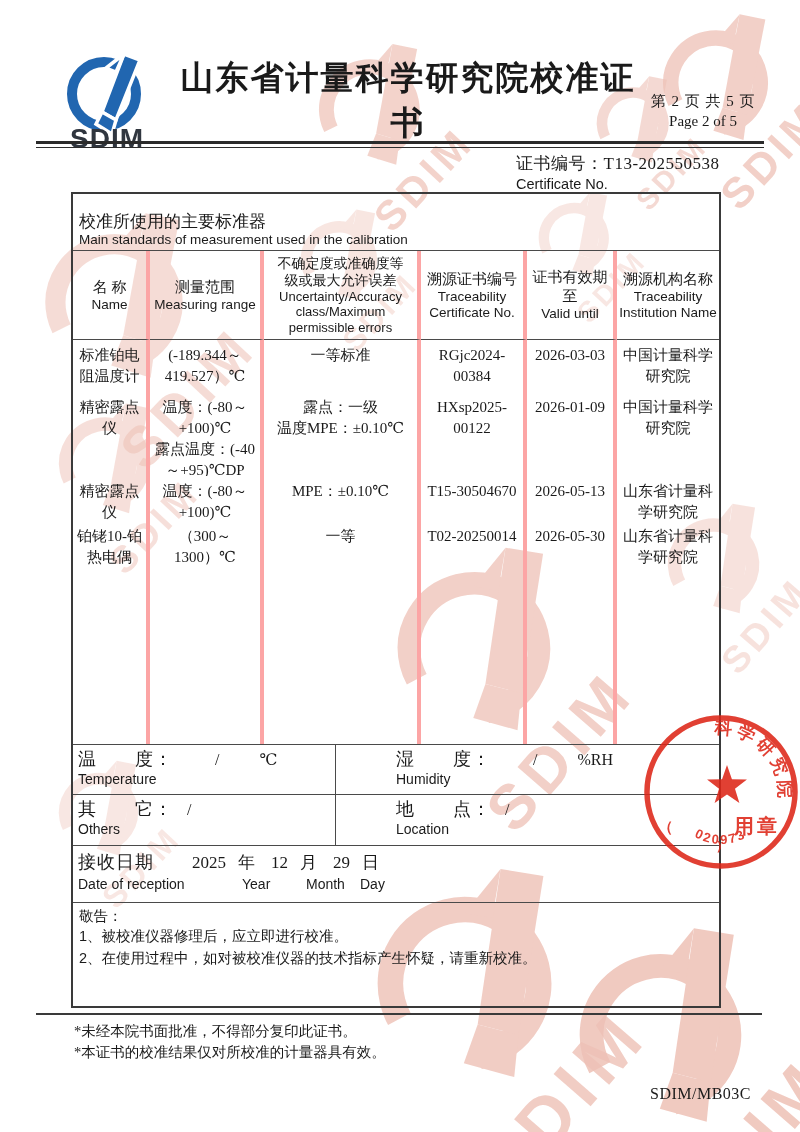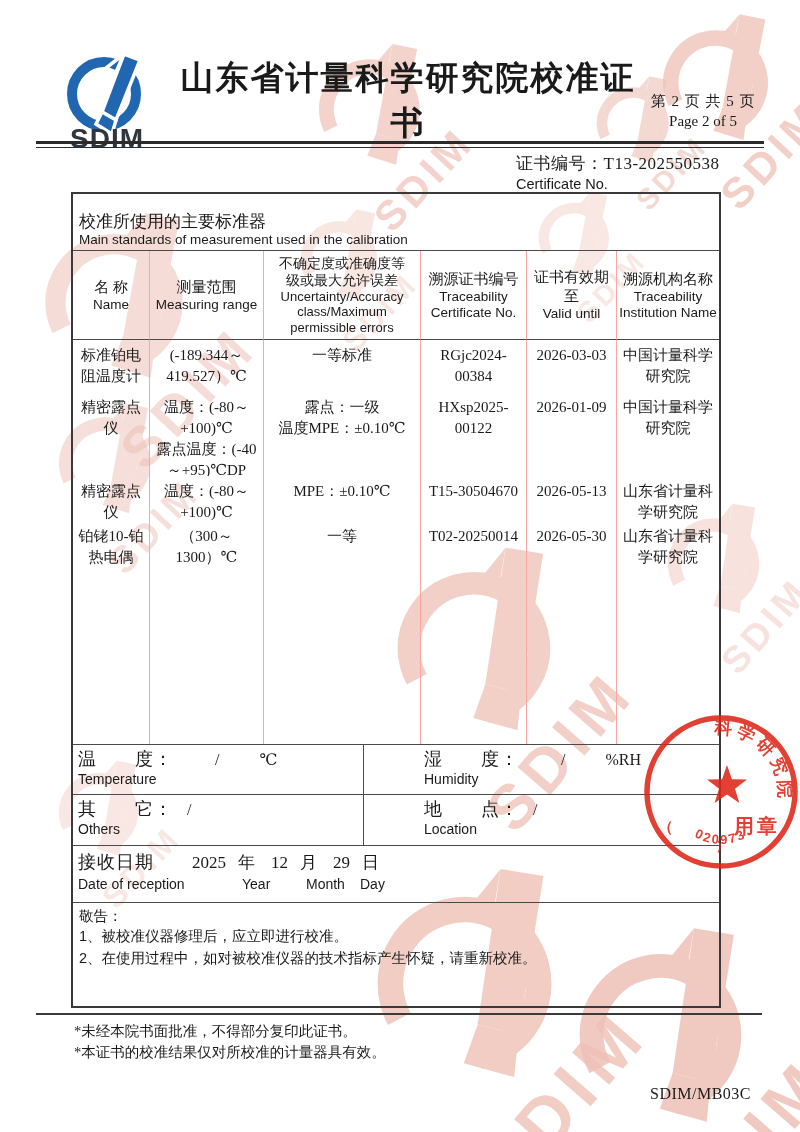--- a/index.html
+++ b/index.html
@@ -26,31 +26,31 @@
   
   #mainbox{left:71px;top:192px;width:650px;height:816px;border:2px solid #3a3a3a;box-sizing:border-box;
            display:flex;flex-direction:column;}
   .sec{border-top:1px solid #4a4a4a;box-sizing:border-box;}
   .sec:first-child{border-top:none;margin-top:15px;}
   #std-title{height:41px;padding:2px 6px 0 6px;}
   .sec-title-cn{font-size:17px;font-family:"Liberation Sans","DejaVu Sans",sans-serif;font-weight:500;line-height:21px;}
   .sec-title-en{font-size:13.5px;font-family:"Liberation Sans","DejaVu Sans",sans-serif;line-height:16px;}
   #std-grid{height:494px;display:grid;grid-template-columns:77px 114px 157px 106px 90px auto;
             grid-template-rows:89px 52px 84px 45px 57px auto;}
-  #std-grid .c{border-right:1px solid #fca5a5;box-sizing:border-box;text-align:center;overflow:hidden;}
+  #std-grid .c{border-right:4px solid #fca5a5;box-sizing:border-box;text-align:center;overflow:hidden;}
   #std-grid .c.last{border-right:none;}
   #std-grid .hd{border-bottom:1px solid #4a4a4a;display:flex;flex-direction:column;justify-content:center;align-items:center;}
   .hd .hcn{font-size:15px;line-height:19px;white-space:pre-line;}
   .hd .hen{font-size:13.5px;line-height:16px;font-family:"Liberation Sans","DejaVu Sans",sans-serif;}
   .hd.tight .hcn{font-size:14px;line-height:17px;}
   .hd.tight .hen{font-size:13px;line-height:15.5px;}
   #std-grid .bd{font-size:15px;line-height:21px;padding-top:5px;white-space:pre-line;}
   
   #env-title{height:41px;padding:2px 6px 0 6px;}
-  .pairrow{display:flex;gap:28px;}
+  .pairrow{display:flex;}
   .halfL{width:262px;box-sizing:border-box;padding:3px 0 0 5px;}
   .halfR{flex:1;border-left:1px solid #4a4a4a;box-sizing:border-box;padding:3px 0 0 60px;}
   #row-th{height:50px;}
   #row-ol{height:51px;}
   .fld-l1{font-size:18px;line-height:23px;display:flex;align-items:baseline;}
   .fld-cn{font-family:"Liberation Sans","DejaVu Sans",sans-serif;letter-spacing:1px;}
   .fld-val{margin-left:42px;font-size:16px;}
   .fld-unit{margin-left:40px;font-size:16px;}
   .fld-en{font-size:14px;line-height:17px;font-family:"Liberation Sans","DejaVu Sans",sans-serif;}
   

